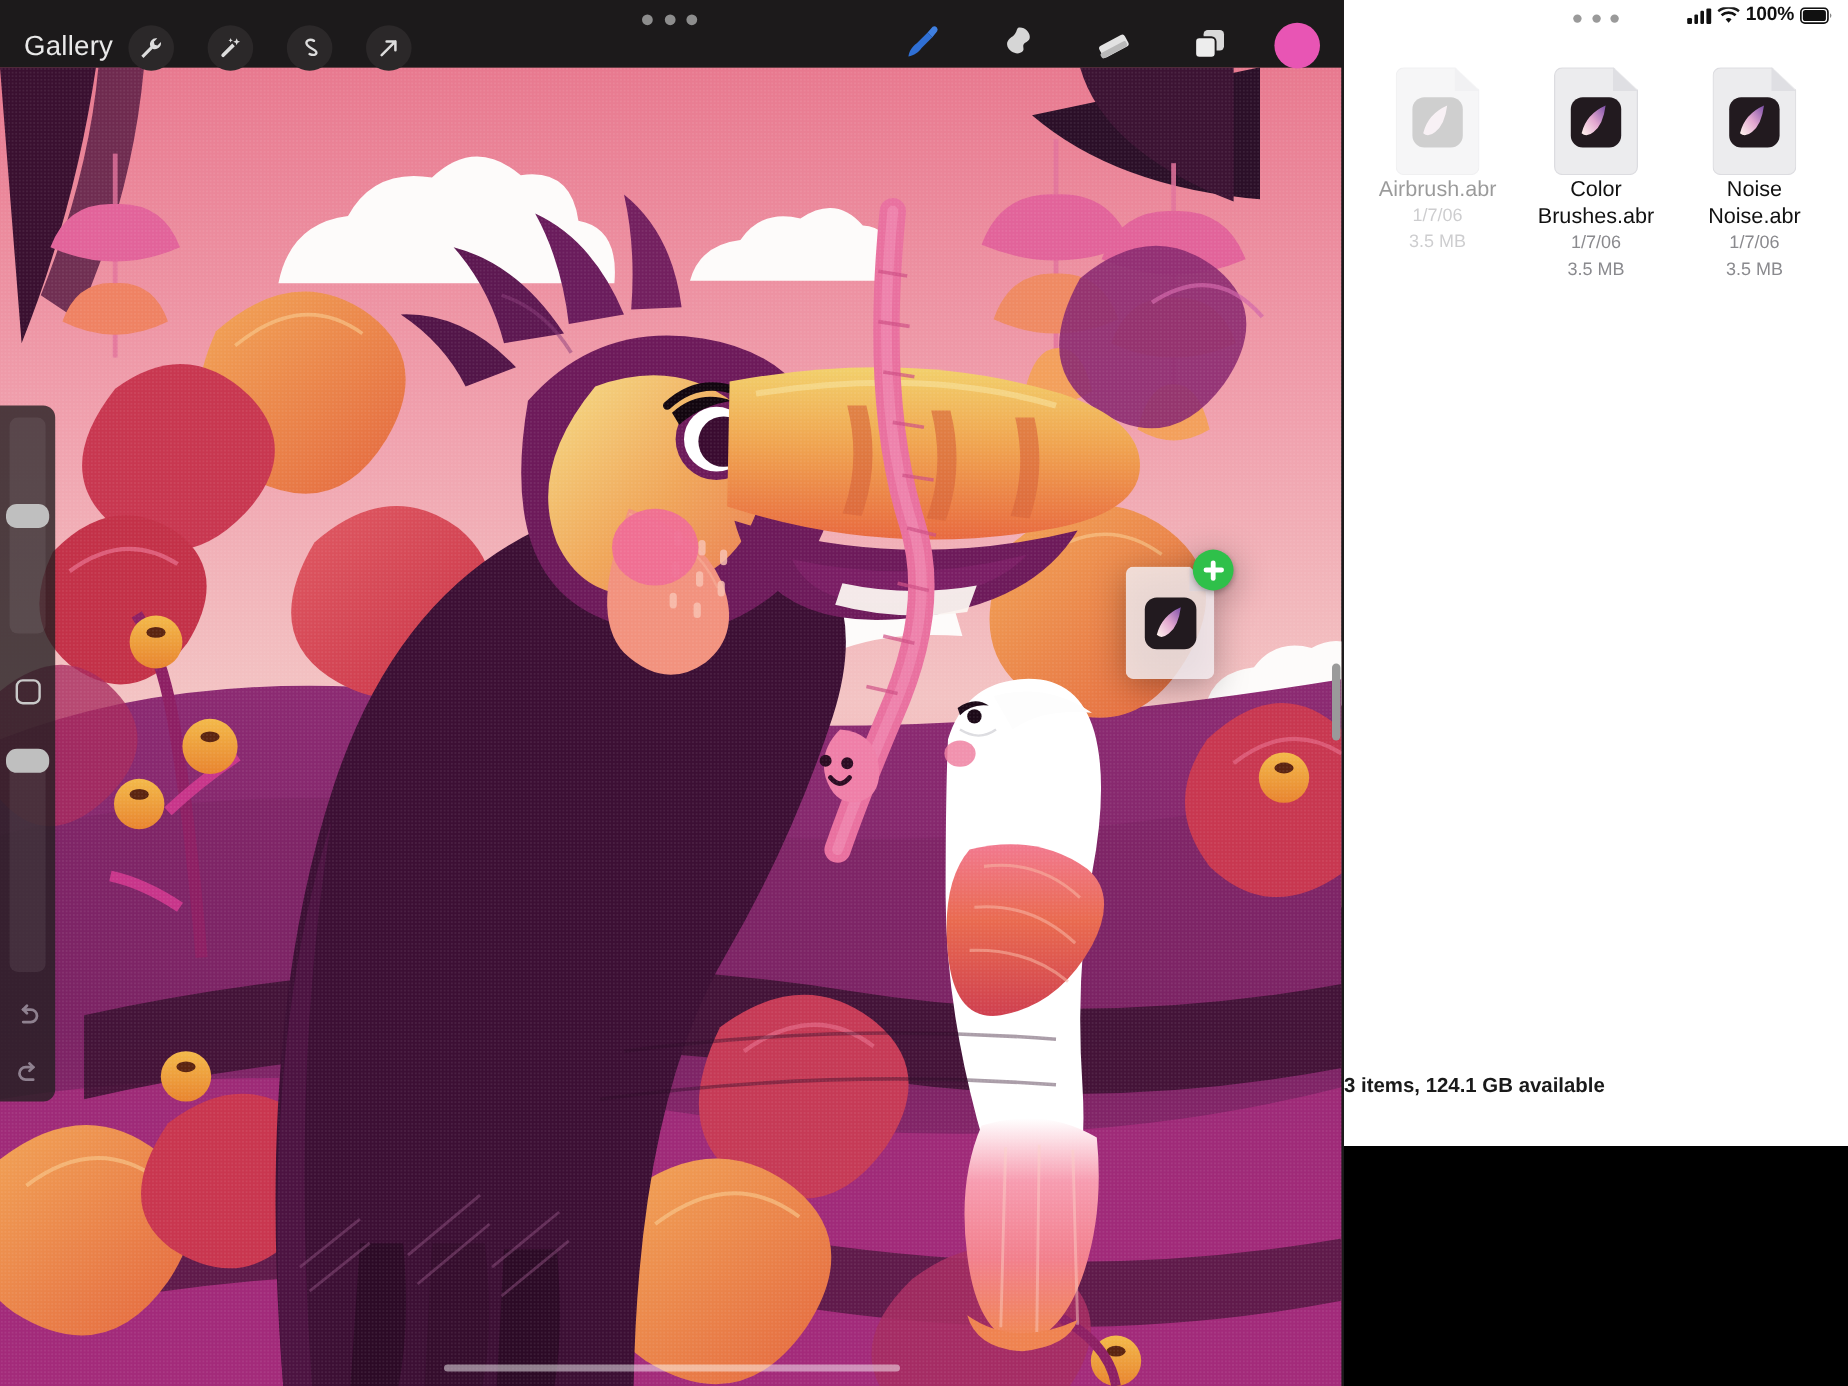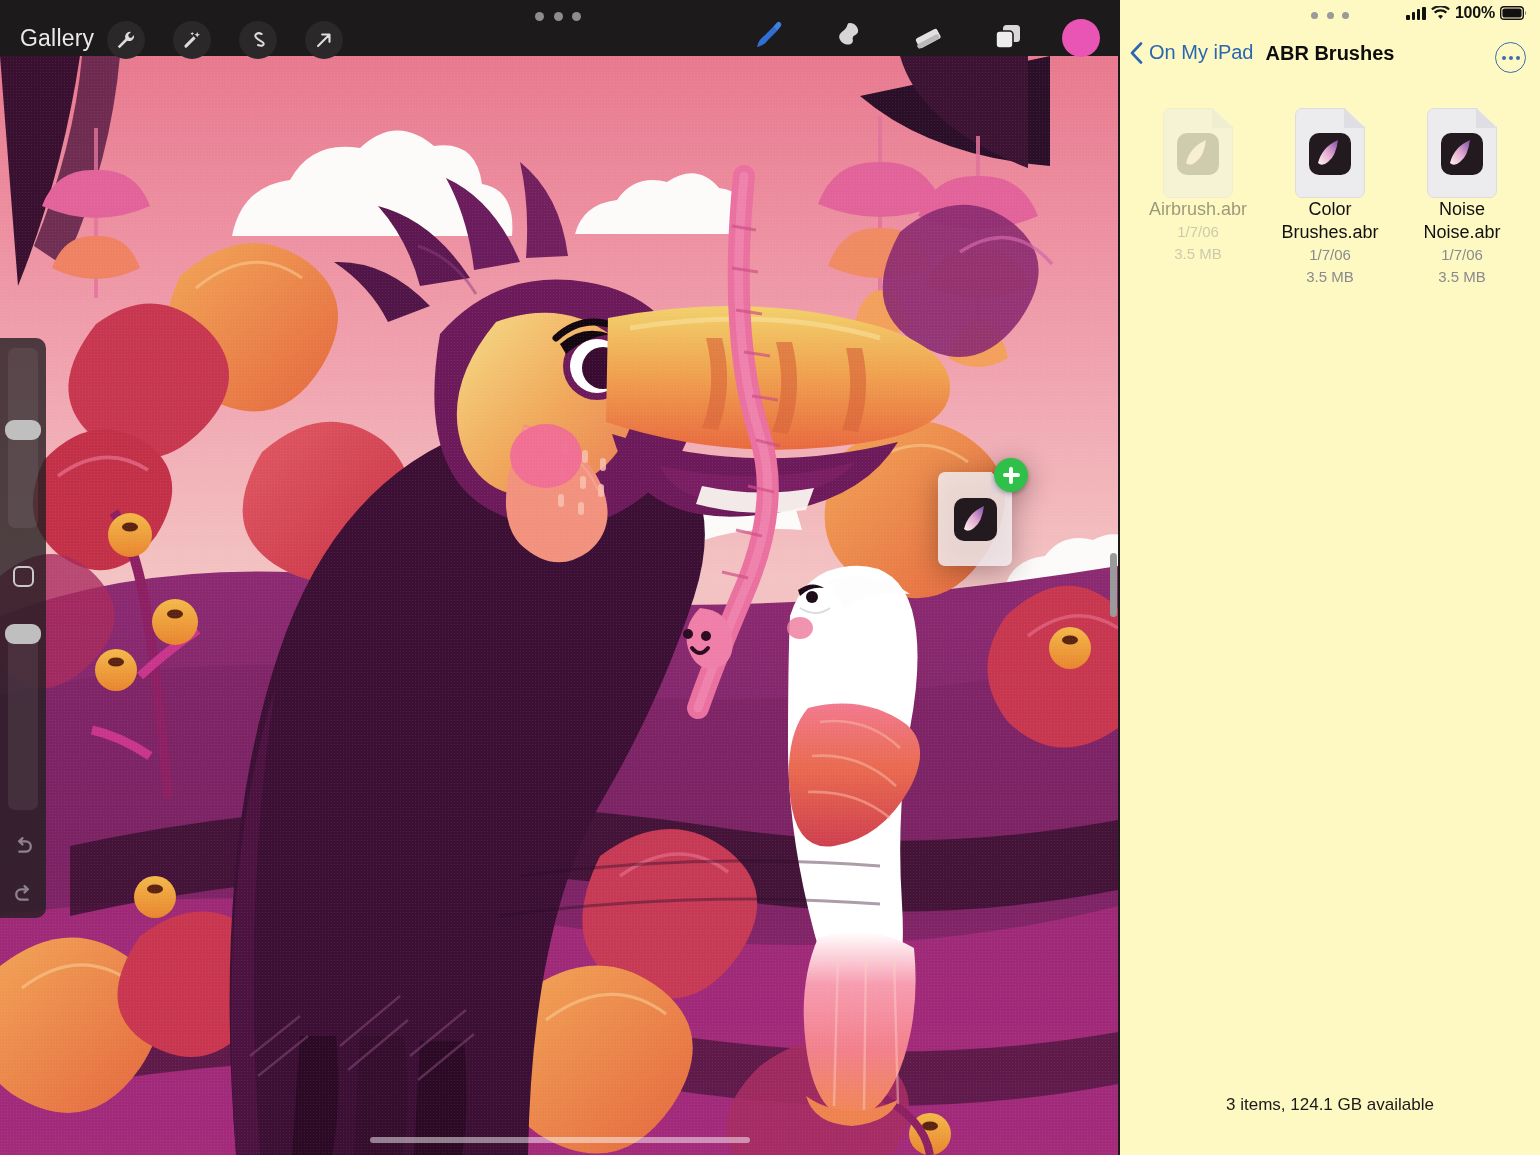--- a/index.html
+++ b/index.html
@@ -52,21 +52,21 @@
   .dg-fold { position:absolute; right:0; top:0; width:21px; height:21px; background:rgba(220,211,218,.85);
              clip-path:polygon(0 0, 100% 100%, 0 100%); }
   .dg-icon { position:absolute; left:16px; top:26px; width:43px; height:43px; border-radius:10px;
              background:#221a1f; display:flex; align-items:center; justify-content:center; overflow:hidden; }
   .dg-badge { position:absolute; left:56px; top:-14px; width:34px; height:34px; border-radius:50%; background:#2fc04a;
               display:flex; align-items:center; justify-content:center; box-shadow:0 2px 5px rgba(0,0,0,.3); }
   .dg-badge:before { content:""; position:absolute; width:17px; height:3.2px; background:#fff; border-radius:2px; }
   .dg-badge:after  { content:""; position:absolute; width:3.2px; height:17px; background:#fff; border-radius:2px; }
 
   
-  #files { position:relative; width:422px; height:1155px; background:#fef9c3; }
+  #files { position:relative; width:422px; height:955px; background:#ffffff; }
   .fi-status { position:relative; height:30px; }
   .fi-dots { position:absolute; left:50%; transform:translateX(-50%); top:9px; width:38px; height:12px;
              display:flex; justify-content:space-between; align-items:center; }
   .fi-dots i { width:7px; height:7px; border-radius:50%; background:#9a9a9a; display:block; }
   .fi-right { position:absolute; right:13px; top:4px; display:flex; align-items:center; gap:5px; }
   .fi-pct { font-size:16px; font-weight:700; color:#111; letter-spacing:-.2px; }
   .bars { display:flex; align-items:flex-end; gap:2px; height:13px; }
   .bars i { width:3.4px; background:#111; border-radius:1px; display:block; }
 
   .fi-nav { position:relative; height:52px; }
@@ -87,22 +87,22 @@
   .doc-paper { position:absolute; inset:0; background:#ececee; border:1px solid #dcdce0; border-radius:7px;
                clip-path:polygon(0 0, 71% 0, 100% 21%, 100% 100%, 0 100%); }
   .doc-fold { position:absolute; right:0; top:0; width:21px; height:20px; background:#dfdfe3;
               clip-path:polygon(0 0, 100% 100%, 0 100%); }
   .doc-icon { position:absolute; left:14px; top:25px; width:42px; height:42px; border-radius:10px;
               background:#221a1f; display:flex; align-items:center; justify-content:center; overflow:hidden; }
   .doc-icon.grey { background:#8f8f8f; }
   .fi-name { font-size:18px; color:#111; text-align:center; line-height:23px; max-width:122px; }
   .fi-meta { font-size:15px; color:#8a8a8e; text-align:center; line-height:22px; }
 
-  .fi-footer { position:absolute; left:0; bottom:40px; width:100%; text-align:center;
-               font-size:17px; font-weight:400; color:#1a1a1a; }
+  .fi-footer { position:absolute; left:0; bottom:40px; width:100%; 
+               font-size:17px; font-weight:700; color:#1a1a1a; }
 </style>
 </head>
 <body>
 
 <div id="root">
 
   <div id="procreate">
 
     <div id="canvas">
       <svg id="art" viewBox="0 0 1118 1099" preserveAspectRatio="none">
@@ -498,34 +498,20 @@
         </svg>
         <span class="fi-pct">100%</span>
         <svg width="27" height="14" viewBox="0 0 27 14">
           <rect x="0.7" y="0.7" width="22.6" height="12.6" rx="3.4" fill="none" stroke="#111" stroke-width="1.4"></rect>
           <rect x="2.4" y="2.4" width="19.2" height="9.2" rx="2.2" fill="#111"></rect>
           <path d="M25 5v4a2.3 2.3 0 0 0 0-4z" fill="#111" opacity=".5"></path>
         </svg>
       </div>
     </div>
 
-    <div class="fi-nav">
-      <div class="fi-back">
-        <svg width="13" height="22" viewBox="0 0 13 22">
-          <path d="M11 1.5 2 11l9 9.5" fill="none" stroke="#2b67b0" stroke-width="2.6" stroke-linecap="round" stroke-linejoin="round"></path>
-        </svg>
-        <span>On My iPad</span>
-      </div>
-      <div class="fi-title">ABR Brushes</div>
-      <div class="fi-more">
-          <i></i>
-          <i></i>
-          <i></i>
-        </div>
-    </div>
 
 
     <div class="fi-grid">
 
       <div class="fi-item dim">
         <div class="fi-doc">
           <div class="doc-paper"></div>
           <div class="doc-fold"></div>
           <div class="doc-icon grey">
             <svg viewBox="0 0 40 40" width="40" height="40">

